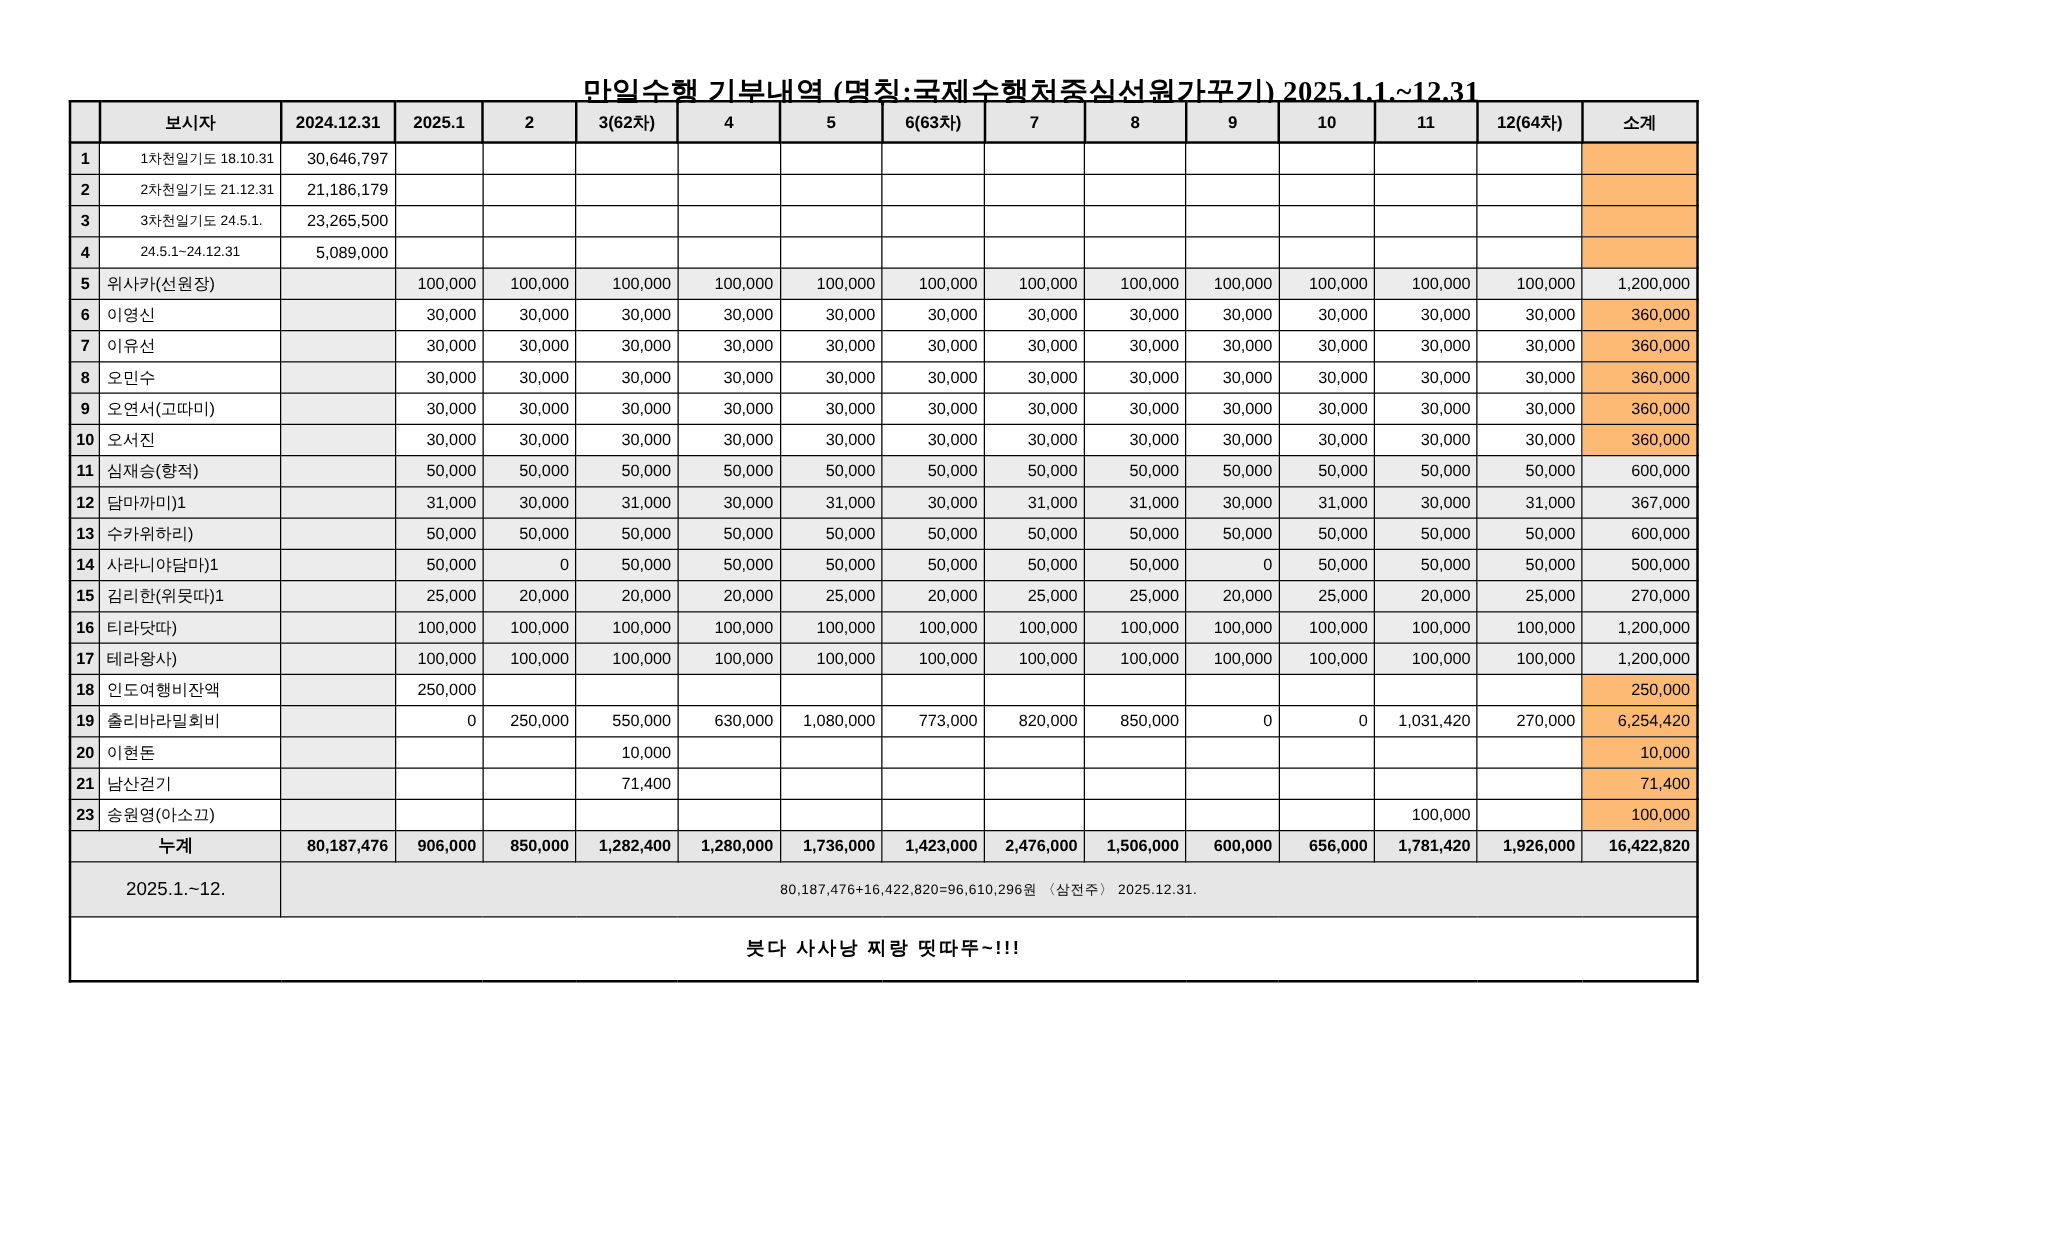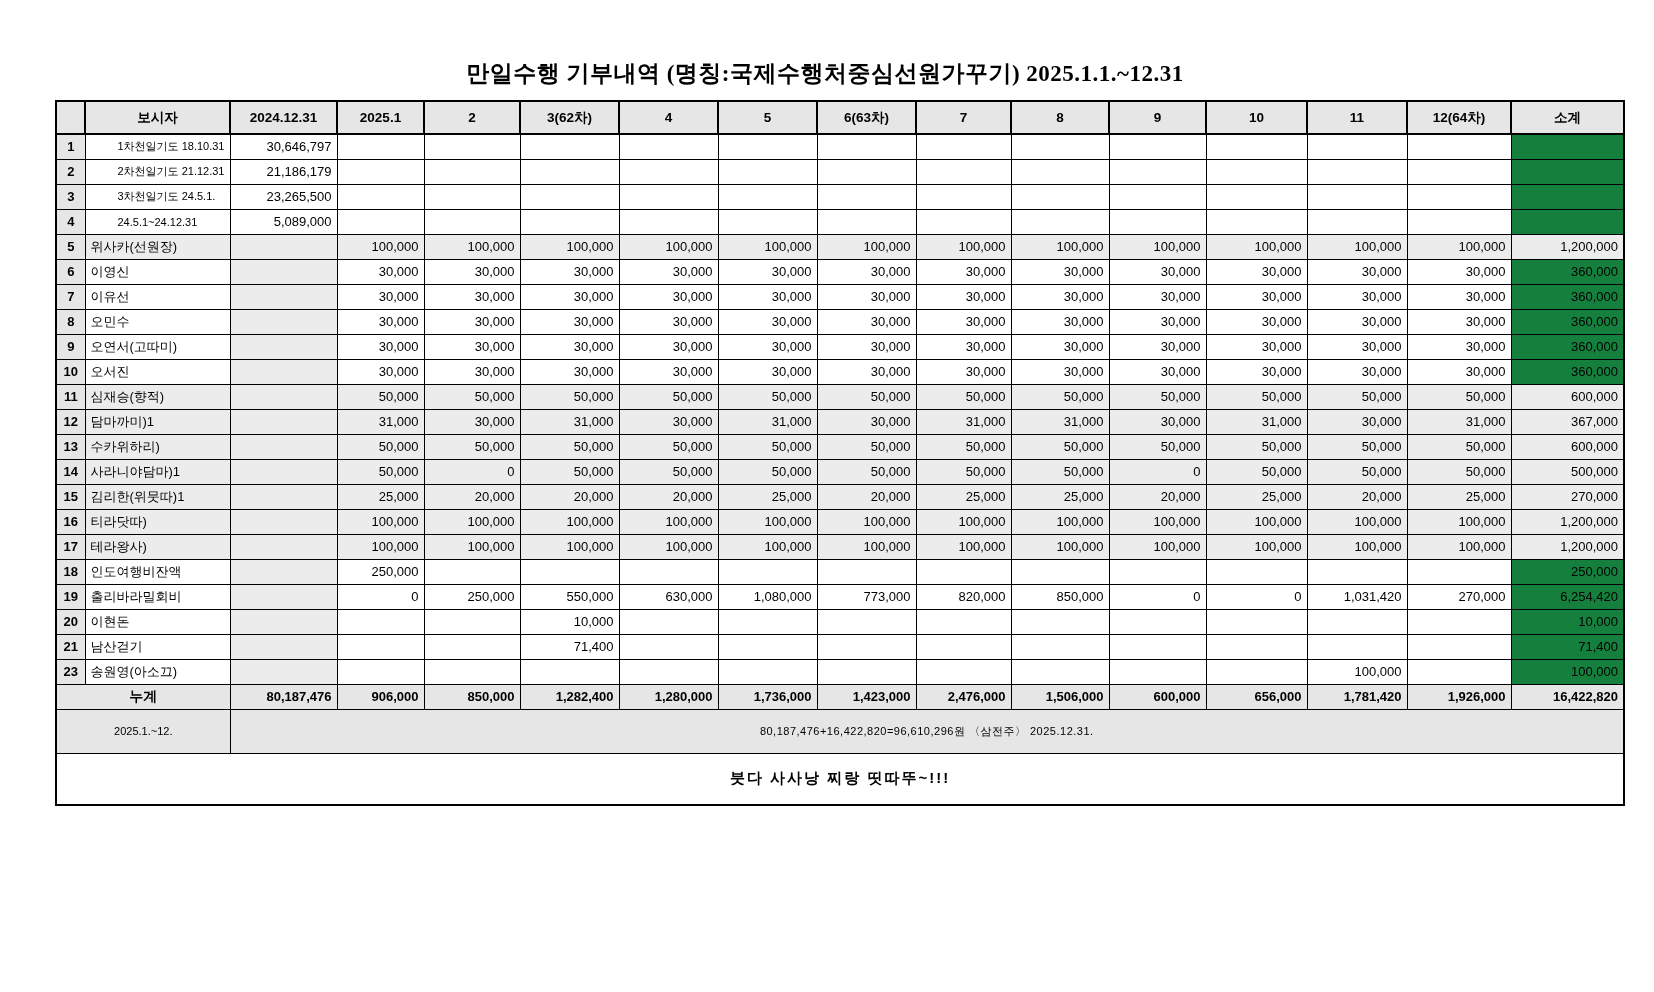--- a/index.html
+++ b/index.html
@@ -1,36 +1,36 @@
 <!DOCTYPE html>
 <html><head>
 <meta charset="utf-8">
 <style>
   html,body{margin:0;padding:0;background:#ffffff;}
-  .page{position:relative;width:1654px;height:992px;background:#fff;
+  .page{position:relative;width:1359px;height:992px;background:#fff;
         font-family:"Liberation Sans",sans-serif;color:#000;}
   .title{position:absolute;top:58px;left:55px;width:1540px;text-align:center;
          font-family:"Liberation Serif",serif;font-weight:bold;font-size:23px;
          letter-spacing:0.5px;}
-  .table-wrap{position:absolute;top:100px;left:55px;}
+  .table-wrap{position:absolute;top:80px;left:55px;}
   table{border-collapse:collapse;table-layout:fixed;border:2px solid #000;}
   th,td{border:1px solid #000;height:25px;padding:0 5px;font-size:13px;
         overflow:hidden;white-space:nowrap;box-sizing:border-box;}
   thead th{border-width:2px;background:#e6e6e6;font-weight:bold;height:33px;
            text-align:center;font-size:13.5px;}
   td.num{background:#e6e6e6;text-align:center;font-weight:bold;padding:0 2px;}
   td.name{text-align:left;background:#fff;}
   td.name.small{font-size:11px;padding-left:32px;}
   td.amount{text-align:right;background:#fff;}
   td.prev.empty{background:#ececec;}
-  td.subtotal{background:#15803d;}
+  td.subtotal{background:#fdba74;}
   tr.shaded td.name, tr.shaded td.amount{background:#ececec;}
   tr.total td{background:#e6e6e6;font-weight:bold;}
   tr.total td.label{text-align:center;font-size:14px;margin-top:35px;}
-  td.period{background:#e6e6e6;text-align:center;font-size:11px;height:44px;}
+  td.period{background:#e6e6e6;text-align:center;font-size:15px;height:44px;}
   td.summary{background:#e6e6e6;text-align:center;font-size:11px;height:44px;
              letter-spacing:0.5px;}
   td.message{background:#fff;text-align:center;font-weight:bold;font-size:15px;
              height:52px;letter-spacing:2px;}
 </style>
 </head>
 <body>
 
 <div class="page">
   <div class="title">만일수행 기부내역 (명칭:국제수행처중심선원가꾸기) 2025.1.1.~12.31</div>

